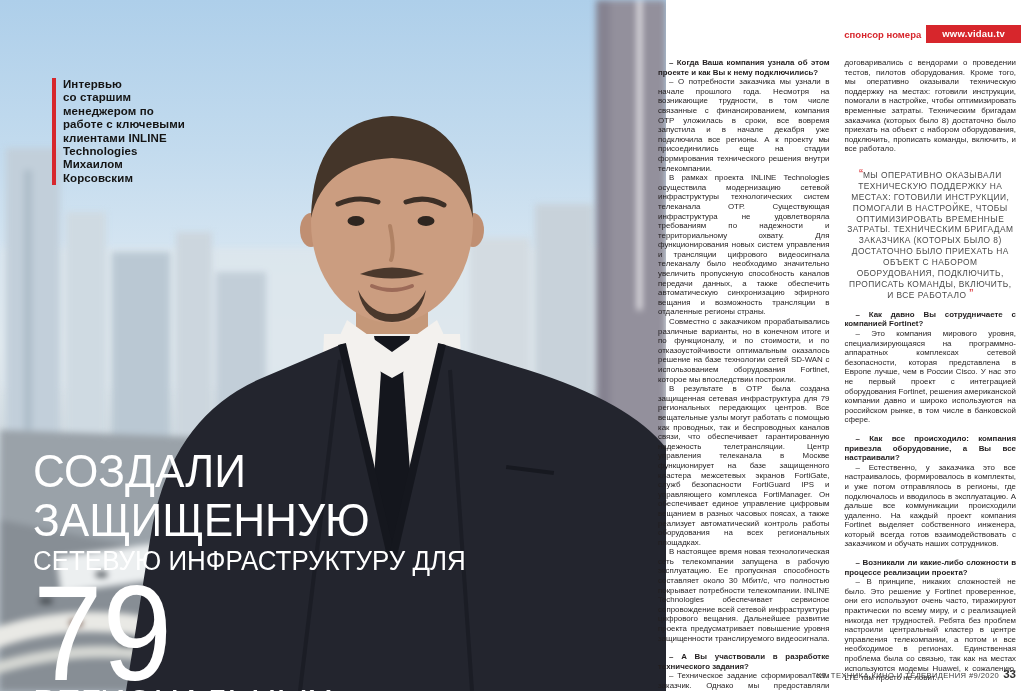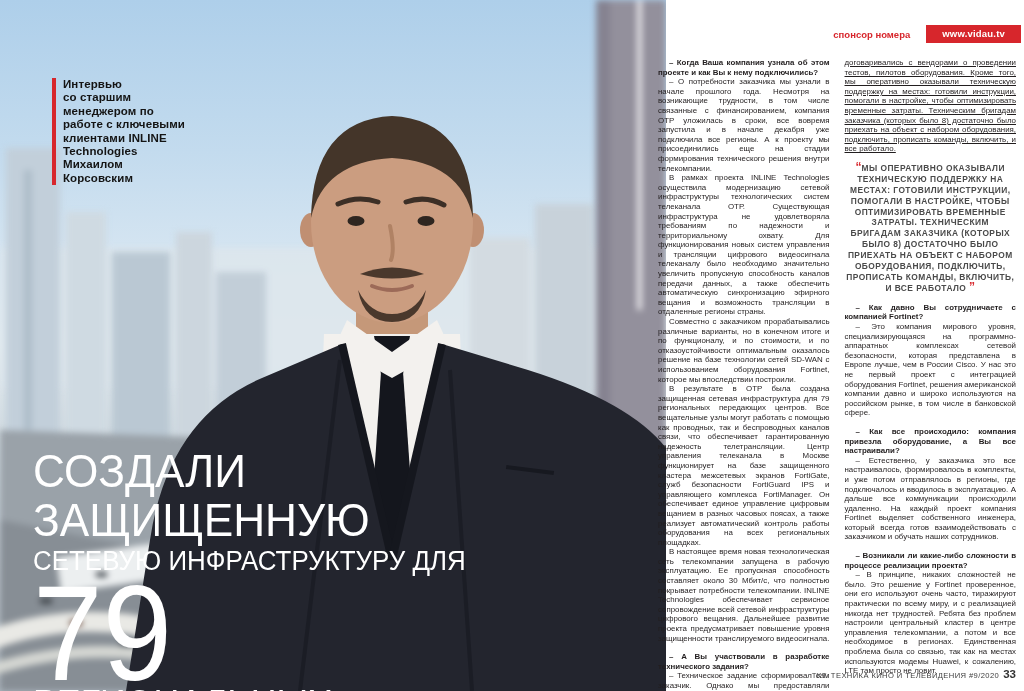--- a/index.html
+++ b/index.html
@@ -25,34 +25,34 @@
   }
   
   .headline{ position:absolute; left:33px; top:434px; color:#fff; font-weight:normal;margin-top:12px; }
   .hl-big{ font-size:47px; line-height:49px; transform:scaleX(0.94); transform-origin:left; white-space:nowrap; }
   .hl-mid{ font-size:27px; line-height:31px; margin-top:2px; transform:scaleX(0.96); transform-origin:left; white-space:nowrap; }
   .hl-row{ display:flex; align-items:flex-start; margin-top:4px;flex-direction:column; }
   .hl-num{ font-size:136px; line-height:105px; margin-right:10px; transform:scaleX(0.92); transform-origin:left; }
   .hl-stack div{ font-size:38px; line-height:36.5px; transform:scaleX(0.94); transform-origin:left; white-space:nowrap; }
   
   .sponsor{ position:absolute; top:25px; right:3px; display:flex; align-items:center; font-weight:bold; font-size:9.5px; }
-  .sponsor-label{ color:var(--accent); margin-right:16px; }
+  .sponsor-label{ color:var(--accent); margin-right:5px; }
   .sponsor-badge{ background:var(--accent); color:#fff; padding:3px 16px 4px; letter-spacing:0.2px; }
   
   .content{
     position:absolute; left:658px; top:58px; width:358px; height:600px;
     display:flex; gap:15px; color:var(--ink);
   }
   .col{ width:175px; font-size:7.9px; line-height:9.6px; text-align:justify; }
   .col p{ margin:0; text-indent:11px; }
   .col p.q{ font-weight:bold; margin-top:9px; }
-  .col p.noindent{ text-indent:0;text-decoration:underline; }
+  .col p.noindent{ text-indent:0; }
   .pullquote{
-    margin:9px 1px 6px; text-indent:0 !important; text-align:center;
-    font-size:8.4px; line-height:10.9px; font-weight:bold; color:var(--quote);
+    margin:16px 1px 6px; text-indent:0 !important; text-align:center;
+    font-size:8.4px; line-height:10.9px; font-weight:normal; color:var(--quote);
     letter-spacing:0.45px;
   }
   .qmark{ color:var(--accent); font-size:12px; line-height:0; letter-spacing:0; }
   
   .footer{
     position:absolute; right:8px; bottom:11px; display:flex; align-items:baseline; gap:4px;
     font-size:7.6px; color:#3d3d3d; letter-spacing:0.4px;
   }
   .pageno{ font-size:11.5px; font-weight:bold; color:#333; letter-spacing:0; }
 </style>

